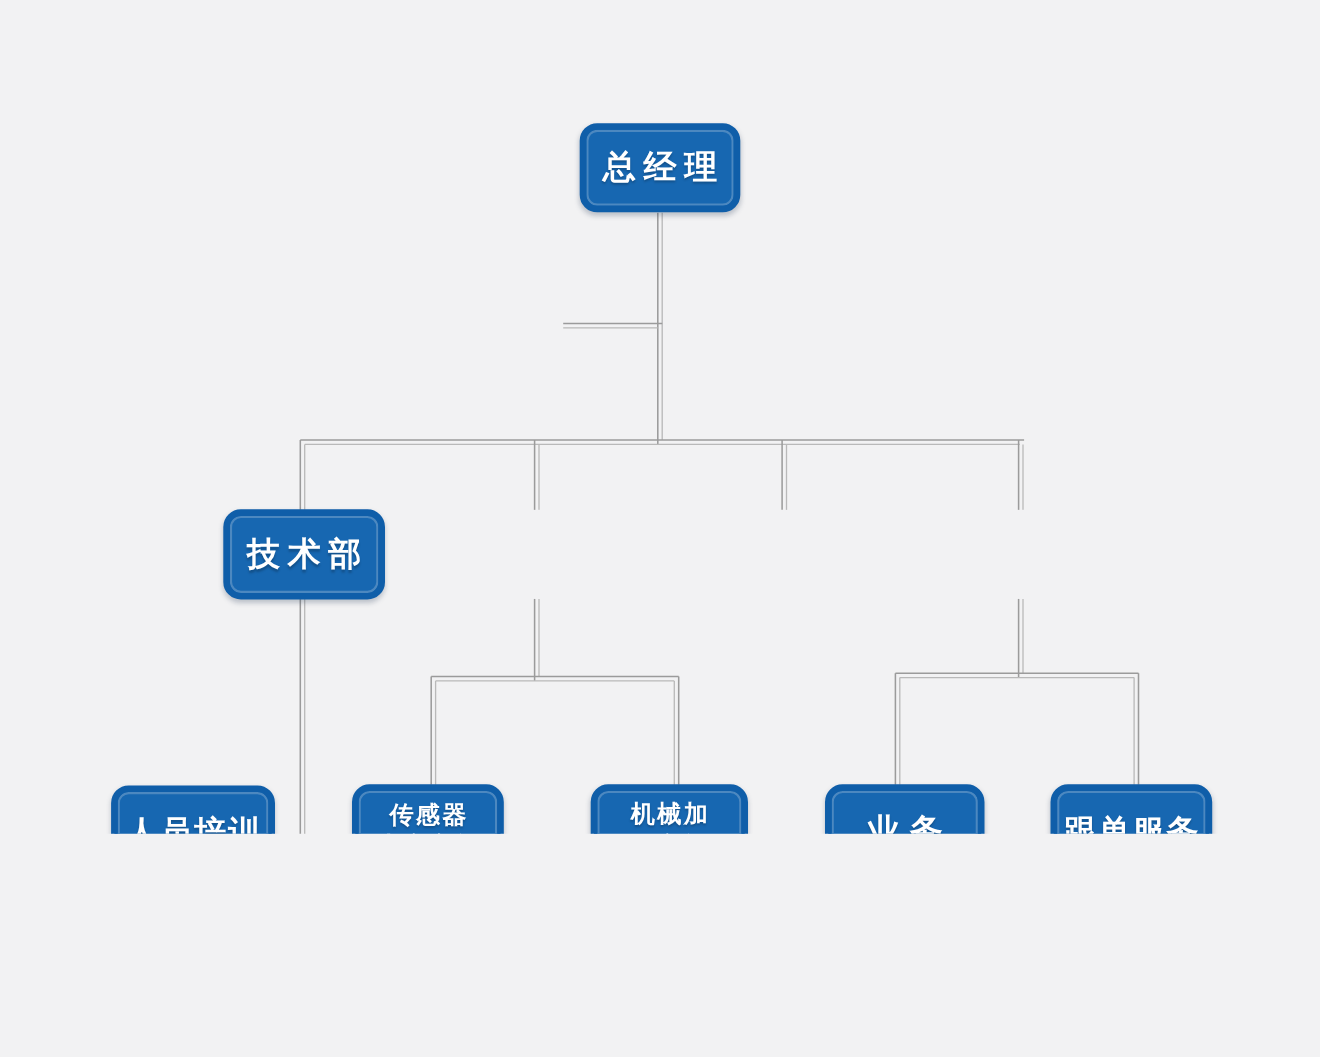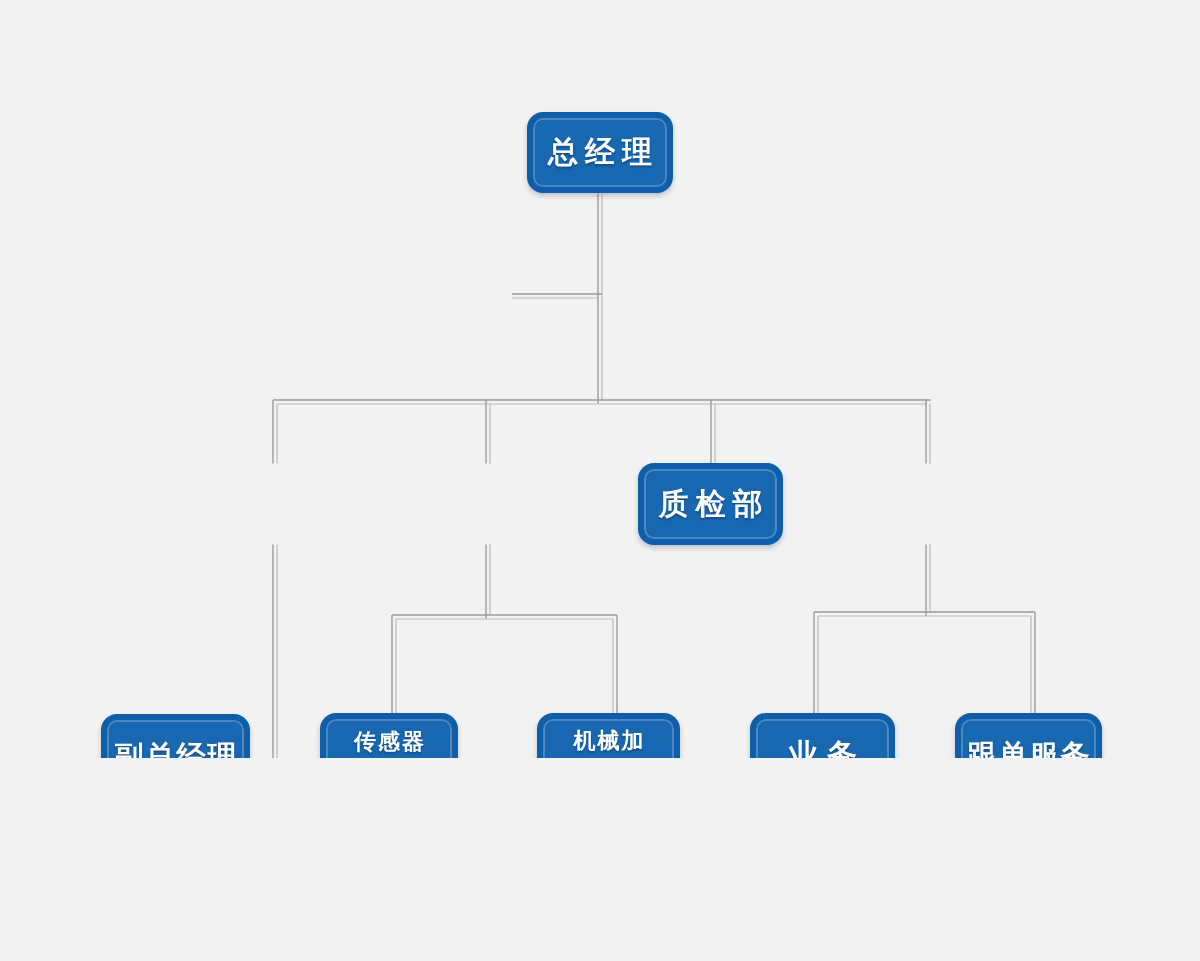--- a/index.html
+++ b/index.html
@@ -135,29 +135,29 @@
       <line class="lk-d" x1="1035" y1="612" x2="1035" y2="713.5"></line>
       <line class="lk-l" x1="1031" y1="616" x2="1031" y2="713.5"></line>
     </g>
   </svg>
 
   <div class="node n-ceo" style="left:527px;top:112px;width:146px;height:81px">
     <span class="label">总经理</span>
   </div>
 
 
-
-
-  <div class="node n-dept" style="left:638px;top:463px;width:145px;height:82px">
-    <span class="label">质检部</span>
+  <div class="node n-dept" style="left:203px;top:463px;width:147px;height:82px">
+    <span class="label">技术部</span>
   </div>
 
 
+
+
   <div class="node n-four" style="left:101px;top:714px;width:149px;height:85px">
-    <span class="label">副总经理</span>
+    <span class="label">人员培训</span>
   </div>
 
   <div class="node n-wrap" style="left:320px;top:713px;width:138px;height:86px">
     <span class="label">传感器
 生产车间</span>
   </div>
 
   <div class="node n-wrap" style="left:537px;top:713px;width:143px;height:85px">
     <span class="label">机械加
 工车间</span>

